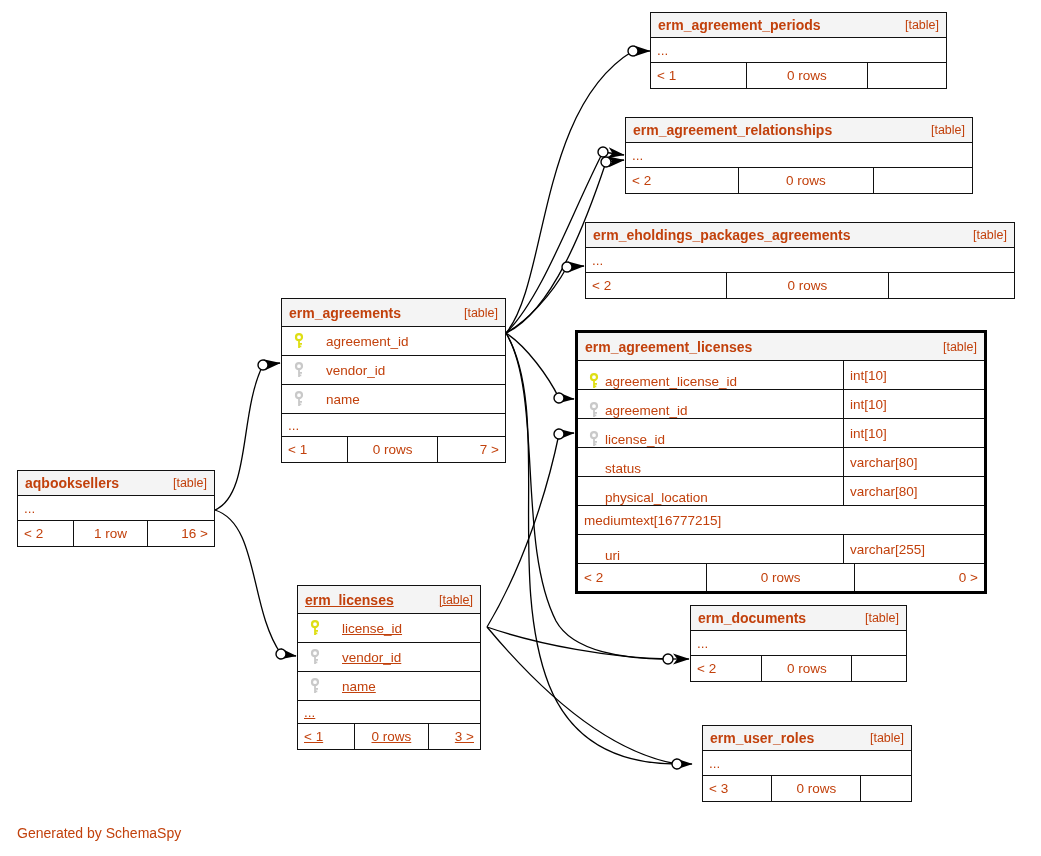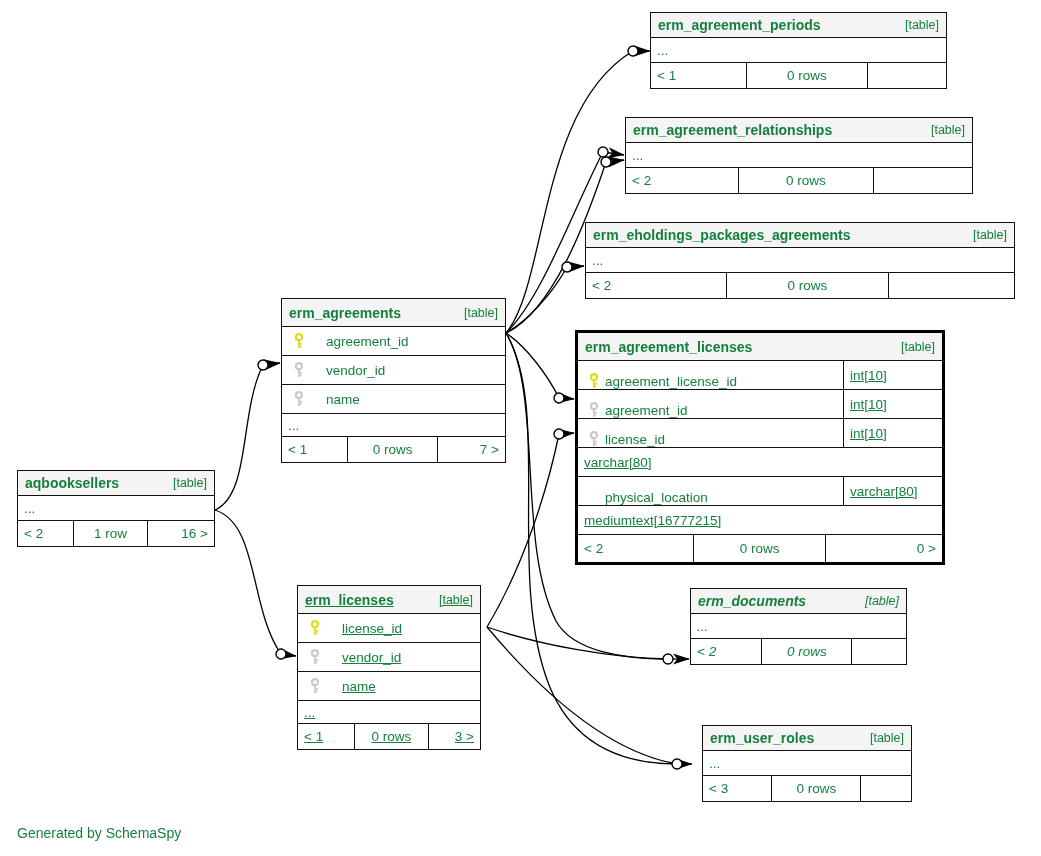--- a/index.html
+++ b/index.html
@@ -1,18 +1,18 @@
 <!DOCTYPE html>
 <html><head>
 <meta charset="utf-8">
 <style>
   html,body{margin:0;padding:0;background:#fff;}
   .canvas{
     position:relative;width:1041px;height:856px;background:#ffffff;
-    font-family:"Liberation Sans",sans-serif;color:#15803d;overflow:hidden;
+    font-family:"Liberation Sans",sans-serif;color:#c2410c;overflow:hidden;
   }
   svg.edges{position:absolute;left:0;top:0;z-index:0;}
   svg.edges path.edge{fill:none;stroke:#000;stroke-width:1.3px;}
   svg.edges path.stub{fill:none;stroke:#000;stroke-width:1.3px;}
   svg.edges circle.dot{fill:#fff;stroke:#000;stroke-width:1.4px;}
 
   .tbl{position:absolute;background:#fff;border:1.6px solid #111;box-sizing:border-box;z-index:1;}
   .tbl.main{border:3px solid #000;}
   .tbl-header{display:flex;justify-content:space-between;align-items:center;
     background:#f4f4f4;border-bottom:1.3px solid #111;padding:0 7px;box-sizing:border-box;}
@@ -22,21 +22,21 @@
 
   .row{display:flex;align-items:center;border-bottom:1.3px solid #111;box-sizing:border-box;font-size:13.5px;}
   .row.cols{padding-left:12px;}
   .row.cols .key{display:inline-flex;width:10px;margin-right:22px;flex:none;}
   .key-primary{color:#dede14;}
   .key-foreign{color:#c9c9c9;}
   .name-cell{flex:1;display:flex;align-items:flex-end;align-self:stretch;box-sizing:border-box;}
   .tbl.main .name-cell{flex:none;width:266px;border-right:1.3px solid #111;padding-left:11px;}
   .tbl.main .name-cell .key{display:inline-flex;width:10px;margin-right:6px;flex:none;}
   .tbl.main .name-cell .key.spacer{visibility:hidden;}
-  .type-cell{flex:1;padding-left:6px;box-sizing:border-box;text-decoration:underline;}
+  .type-cell{flex:1;padding-left:6px;box-sizing:border-box;}
   .ellipsis{padding-left:6px;font-size:13.5px;}
 
   .tbl-footer{display:flex;align-items:stretch;font-size:13.5px;}
   .fcell{display:flex;align-items:center;box-sizing:border-box;height:100%;}
   .fcell.c2,.fcell.c3{border-left:1.3px solid #111;}
   .fcell.left{padding-left:6px;justify-content:flex-start;}
   .fcell.center{justify-content:center;}
   .fcell.right{padding-right:6px;justify-content:flex-end;}
   .tbl-footer{height:25px;}
   .tbl.main .tbl-footer{height:27px;}
@@ -123,21 +123,21 @@
       <span class="tbl-tag">[table]</span>
     </div>
     <div class="row h25 ellipsis">...</div>
     <div class="tbl-footer">
       <span class="fcell left" style="width:141px">&lt; 2</span>
       <span class="fcell center c2" style="width:162px">0 rows</span>
       <span class="fcell right c3" style="width:127px"></span>
     </div>
   </div>
 
-  <div class="tbl main" style="left:575px;top:330px;width:370px;">
+  <div class="tbl main" style="left:575px;top:330px;width:412px;">
     <div class="tbl-header h28">
       <span class="tbl-name">erm_agreement_licenses</span>
       <span class="tbl-tag">[table]</span>
     </div>
     <div class="row h29">
       <span class="name-cell">
           <span class="key key-primary">
             <svg viewBox="0 0 10 16" width="10" height="16">
               <circle cx="5" cy="4.2" r="3" fill="none" stroke="currentColor" stroke-width="2.2"></circle>
               <path d="M5 7.2 V15 M5 10.8 h3 M5 13.4 h2.3" stroke="currentColor" stroke-width="1.8" fill="none"></path>
@@ -165,31 +165,42 @@
             <svg viewBox="0 0 10 16" width="10" height="16">
               <circle cx="5" cy="4.2" r="3" fill="none" stroke="currentColor" stroke-width="2.2"></circle>
               <path d="M5 7.2 V15 M5 10.8 h3 M5 13.4 h2.3" stroke="currentColor" stroke-width="1.8" fill="none"></path>
             </svg>
           </span>
           <span>license_id</span>
         </span>
       <span class="type-cell">int[10]</span>
     </div>
     <div class="row h29">
+      <span class="name-cell">
+          <span class="key spacer"></span>
+          <span>status</span>
+        </span>
       <span class="type-cell">varchar[80]</span>
     </div>
     <div class="row h29">
       <span class="name-cell">
           <span class="key spacer"></span>
           <span>physical_location</span>
         </span>
       <span class="type-cell">varchar[80]</span>
     </div>
     <div class="row h29">
       <span class="type-cell">mediumtext[16777215]</span>
+    </div>
+    <div class="row h29">
+      <span class="name-cell">
+          <span class="key spacer"></span>
+          <span>uri</span>
+        </span>
+      <span class="type-cell">varchar[255]</span>
     </div>
     <div class="tbl-footer">
       <span class="fcell left" style="width:141px">&lt; 2</span>
       <span class="fcell center c2" style="width:164px">0 rows</span>
       <span class="fcell right c3" style="width:143px">0 &gt;</span>
     </div>
   </div>
 
   <div class="tbl" style="left:281px;top:290px;width:225px;margin-top:8px;">
     <div class="tbl-header h28">
@@ -277,21 +288,21 @@
       <span>name</span>
     </div>
     <div class="row h23 ellipsis">...</div>
     <div class="tbl-footer">
       <span class="fcell left" style="width:58px">&lt; 1</span>
       <span class="fcell center c2" style="width:78px">0 rows</span>
       <span class="fcell right c3" style="width:54px">3 &gt;</span>
     </div>
   </div>
 
-  <div class="tbl" style="left:690px;top:588px;width:217px;font-style:italic;">
+  <div class="tbl" style="left:690px;top:605px;width:217px;">
     <div class="tbl-header h25">
       <span class="tbl-name">erm_documents</span>
       <span class="tbl-tag">[table]</span>
     </div>
     <div class="row h25 ellipsis">...</div>
     <div class="tbl-footer">
       <span class="fcell left" style="width:71px">&lt; 2</span>
       <span class="fcell center c2" style="width:91px">0 rows</span>
       <span class="fcell right c3" style="width:55px"></span>
     </div>

